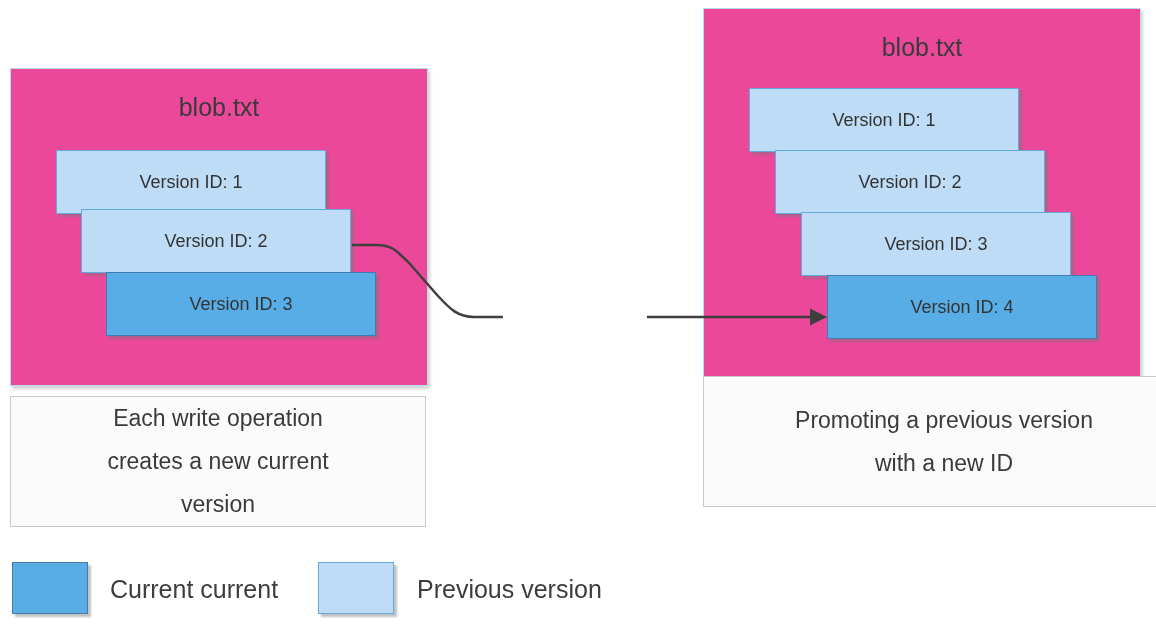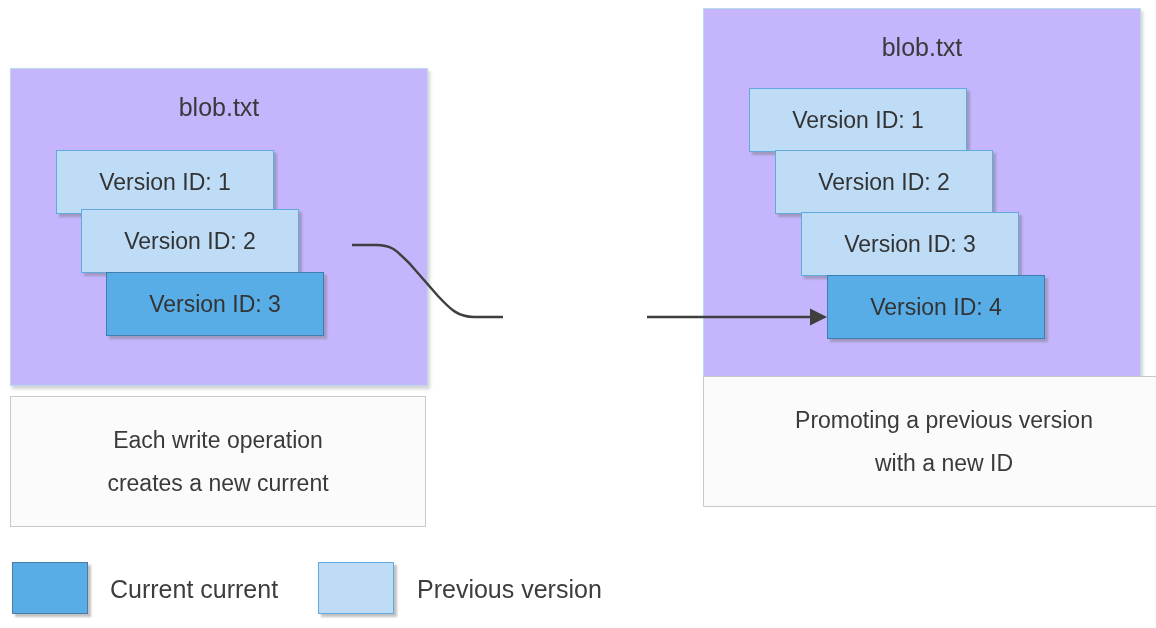--- a/index.html
+++ b/index.html
@@ -7,36 +7,36 @@
     position: relative;
     width: 1156px;
     height: 628px;
     background: #ffffff;
     font-family: "Liberation Sans", sans-serif;
     color: #3a3a3a;
     overflow: hidden;
   }
   .panel {
     position: absolute;
-    background: #c4b5fd;
+    background: #ec4899;
     border: 1px solid #b9dcec;
     box-shadow: 2px 3px 3px rgba(130,130,130,0.35);
     box-sizing: border-box;
   }
   .panel-left  { left: 10px;  top: 68px; width: 418px; height: 318px; }
   .panel-right { left: 703px; top: 8px;  width: 438px; height: 378px; }
   .panel-title {
     position: absolute; left: 0; right: 0; top: 24px;
     text-align: center; font-size: 25px; color: #3a3a3a;
   }
   .card {
     position: absolute;
-    width: 218px; height: 64px;
+    width: 270px; height: 64px;
     display: flex; align-items: center; justify-content: center;
-    font-size: 23px; color: #333333;
+    font-size: 18px; color: #333333;
     box-shadow: 3px 3px 2px rgba(120,120,120,0.45);
     box-sizing: border-box;
   }
   .card.previous { background: #bedcf6; border: 1px solid #62a9dd; }
   .card.current  { background: #59ade6; border: 1px solid #3e7cb1; }
   
   .l1 { left: 45px; top: 81px; }
   .l2 { left: 70px; top: 140px; }
   .l3 { left: 95px; top: 203px; }
   
@@ -95,20 +95,21 @@
     <div class="panel-title">blob.txt</div>
     <div class="card previous r1">Version ID: 1</div>
     <div class="card previous r2">Version ID: 2</div>
     <div class="card previous r3">Version ID: 3</div>
     <div class="card current r4">Version ID: 4</div>
   </div>
 
   <div class="caption caption-left">
     <div>Each write operation</div>
     <div>creates a new current</div>
+    <div>version</div>
   </div>
 
   <div class="caption caption-right">
     <div>Promoting a previous version</div>
     <div>with a new ID</div>
   </div>
 
 
   <svg class="connector-svg" viewBox="0 0 1156 628" xmlns="http://www.w3.org/2000/svg">
     <path d="M352,245 L376,245 C392,245 396,250 410,264 L438,296 C450,309 458,317 474,317 L503,317" fill="none" stroke="#3f3f3f" stroke-width="2.5"></path>

